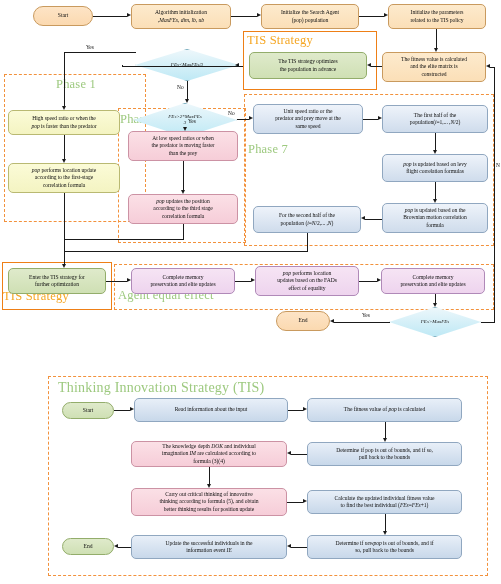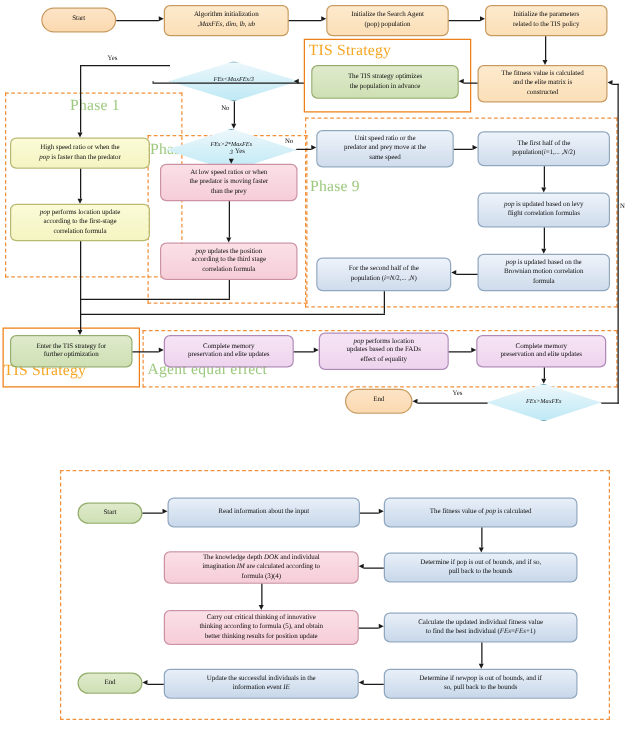--- a/index.html
+++ b/index.html
@@ -62,32 +62,33 @@
 
 <div id="canvas">
 
   <div class="frame dashed" style="left:4px;top:74px;width:142px;height:148px;"></div>
   <div class="glabel" style="left:8px;top:77px;margin-left:48px;">Phase 1</div>
 
   <div class="frame dashed" style="left:118px;top:108px;width:128px;height:135px;"></div>
   <div class="glabel" style="left:120px;top:112px;">Phase 3</div>
 
   <div class="frame dashed" style="left:244px;top:94px;width:250px;height:152px;"></div>
-  <div class="glabel" style="left:248px;top:142px;">Phase 9</div>
+  <div class="glabel" style="left:248px;top:142px;">Phase 7</div>
 
   <div class="frame solid-o" style="left:243px;top:31px;width:134px;height:59px;"></div>
   <div class="olabel" style="left:247px;top:33px;">TIS Strategy</div>
 
   <div class="frame solid-o" style="left:2px;top:262px;width:110px;height:48px;"></div>
   <div class="olabel" style="left:3px;top:289px;">TIS Strategy</div>
 
   <div class="frame dashed" style="left:114px;top:264px;width:380px;height:46px;"></div>
   <div class="glabel" style="left:118px;top:288px;">Agent equal effect</div>
 
   <div class="frame dashed" style="left:48px;top:376px;width:440px;height:200px;"></div>
+  <div class="glabel" style="left:58px;top:380px;font-size:14px;">Thinking Innovation Strategy (TIS)</div>
 
   <div class="node peach term" style="left:33px;top:6px;width:60px;height:20px;">
     <span>Start</span>
   </div>
 
   <div class="node peach2" style="left:131px;top:4px;width:100px;height:25px;flex-direction:column;">
     <span>Algorithm initialization</span>
     <span class="i">,MaxFEs, dim, lb, ub</span>
   </div>
 

